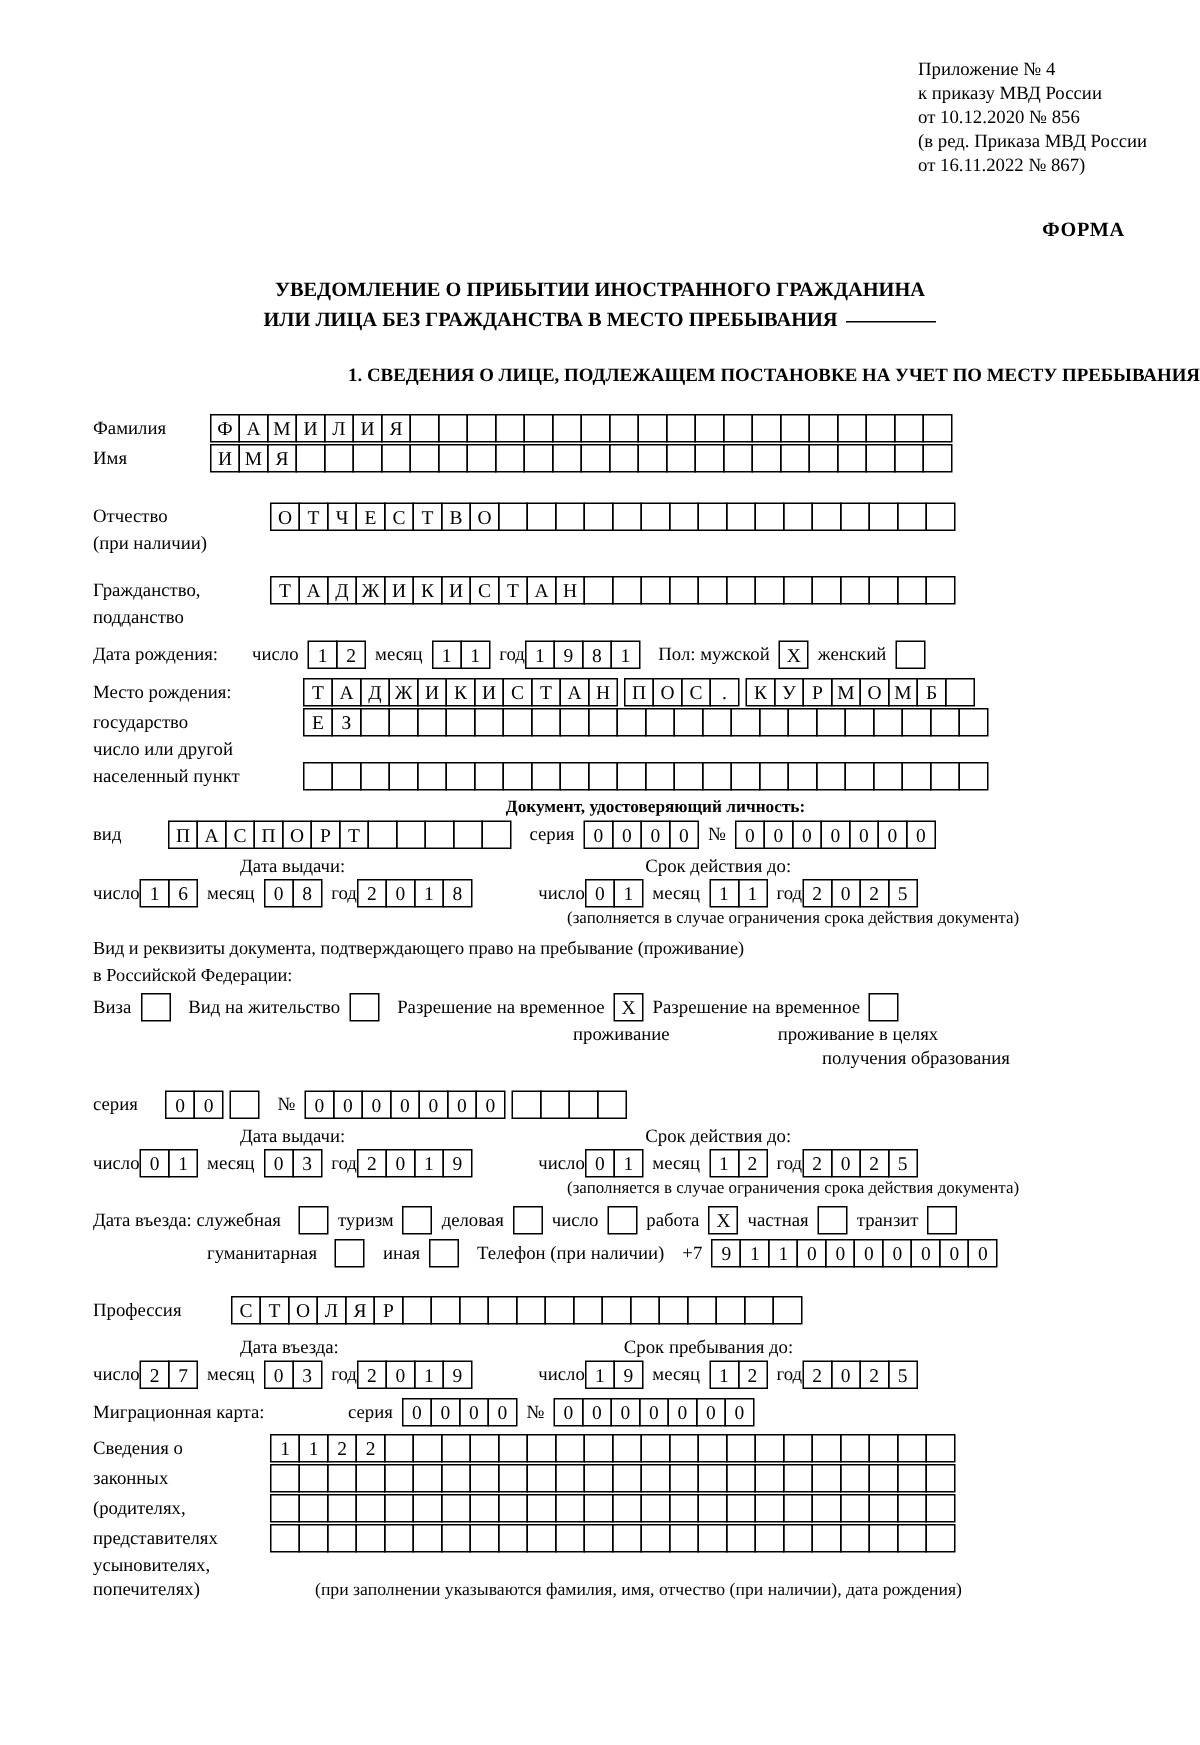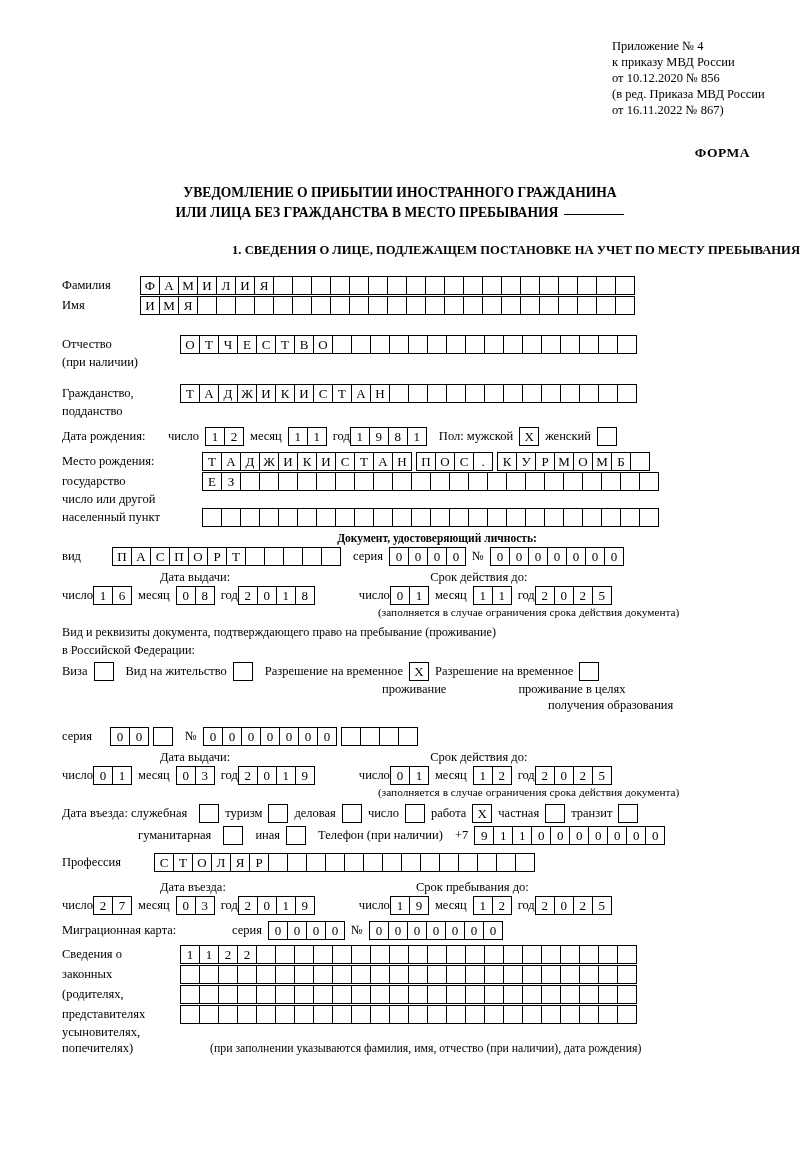--- a/index.html
+++ b/index.html
@@ -683,21 +683,21 @@
           <span class="bx">0</span>
           <span class="bx">0</span>
           <span class="bx">0</span>
           <span class="bx">0</span>
           <span class="bx">0</span>
           <span class="bx">0</span>
           <span class="bx">0</span>
         </span>
     </div>
 
-    <div class="row" style="margin-top:8px">
+    <div class="row" style="margin-top:19px">
       <span class="lbl" style="width:92px">Профессия</span>
       <span class="boxes" id="profession-boxes">
           <span class="bx first">С</span>
           <span class="bx">Т</span>
           <span class="bx">О</span>
           <span class="bx">Л</span>
           <span class="bx">Я</span>
           <span class="bx">Р</span>
           <span class="bx"></span>
           <span class="bx"></span>

